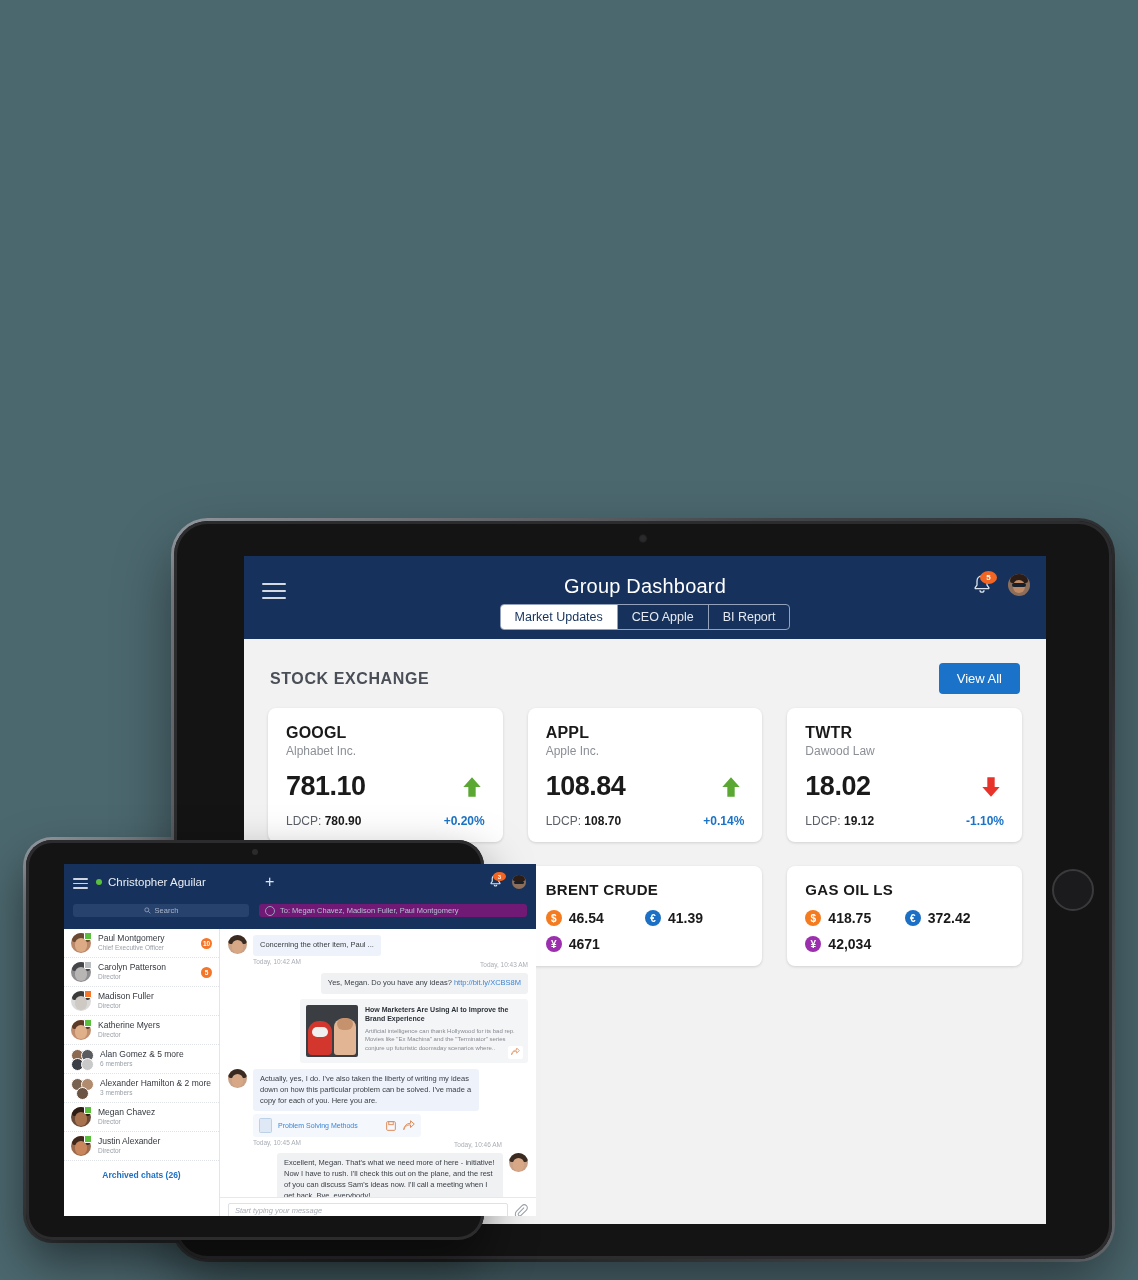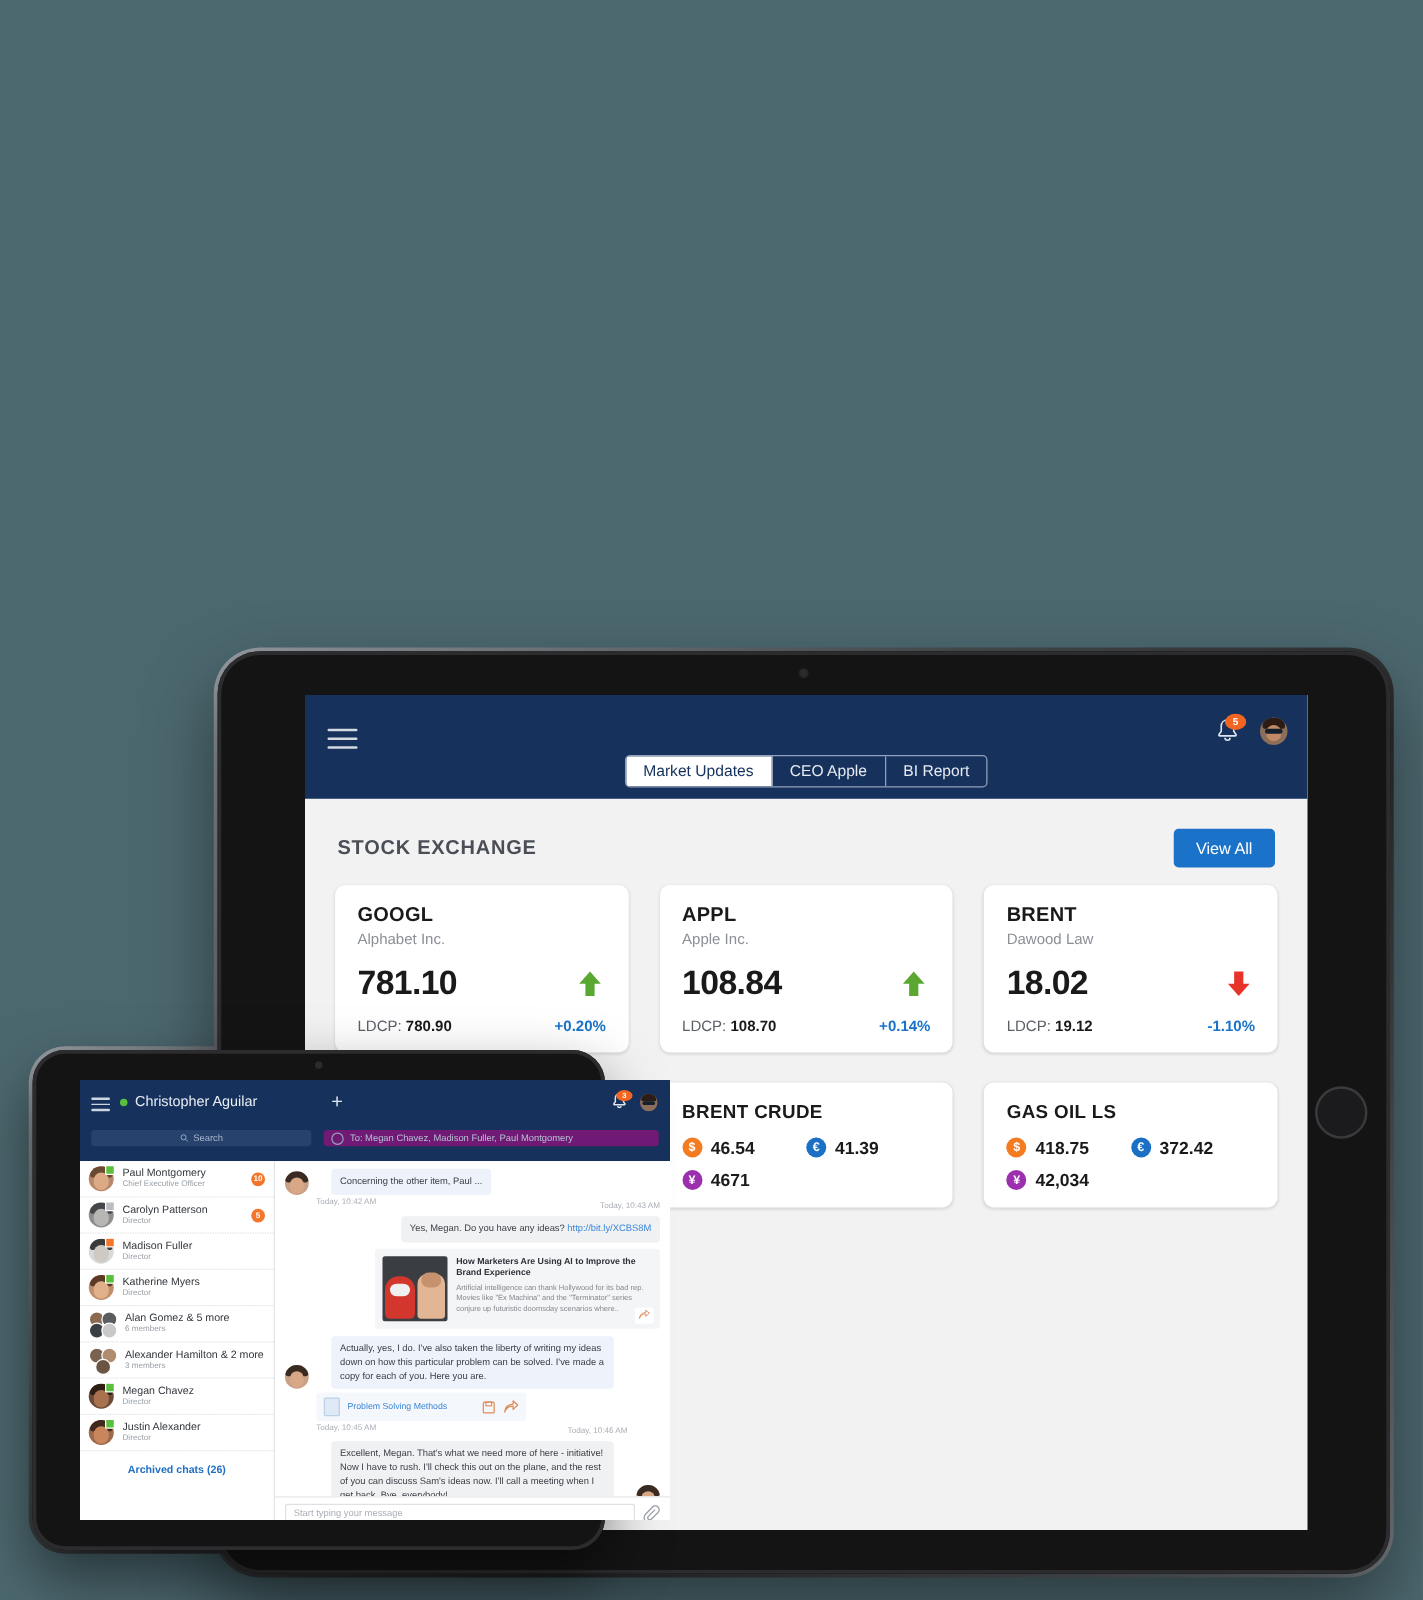--- a/index.html
+++ b/index.html
@@ -164,21 +164,21 @@
     width:11px;height:11px;border-radius:50%;background:#f4762a;color:#fff;
     font-size:6.5px;font-weight:bold;display:flex;align-items:center;justify-content:center;flex:none;
   }
   .c-group{position:relative;width:22px;height:20px;flex:none;}
   .c-group span{position:absolute;width:11px;height:11px;border-radius:50%;border:1px solid #fff;}
   .archived{
     text-align:center;padding:9px 0;font-size:8.5px;font-weight:bold;color:#1f6fc4;cursor:pointer;
   }
 
   .thread{flex:1;position:relative;background:#fff;padding:6px 8px 0;box-sizing:border-box;overflow:hidden;}
-  .msg{display:flex;gap:18px;margin-bottom:2px;align-items:flex-end;}
+  .msg{display:flex;gap:6px;margin-bottom:2px;}
   .msg.out{justify-content:flex-end;}
   .m-av{width:19px;height:19px;border-radius:50%;flex:none;overflow:hidden;position:relative;background:#c9a186;}
   .m-av .h{position:absolute;left:0;right:0;top:0;height:9px;background:#3a2b22;border-radius:9px 9px 4px 4px;}
   .m-av .f{position:absolute;left:4px;top:5px;width:11px;height:13px;background:#d8a886;border-radius:6px;}
   .bub{
     max-width:212px;border-radius:3px;padding:5px 7px;font-size:7.5px;line-height:1.45;color:#3b4047;
   }
   .bub.in{background:#eef2fa;}
   .bub.out{background:#f0f1f3;position:relative;}
   .bub .lnk{color:#3a86d8;}
@@ -203,21 +203,21 @@
   .attach-row{
     width:168px;background:#f4f7fb;border-radius:3px;margin-top:3px;
     display:flex;align-items:center;gap:6px;padding:4px 6px;box-sizing:border-box;
   }
   .doc-ic{width:11px;height:13px;background:#dfe9f5;border:1px solid #bcd0e6;border-radius:1.5px;flex:none;}
   .attach-name{flex:1;font-size:7px;color:#3a86d8;cursor:pointer;}
   .att-act{width:12px;height:12px;cursor:pointer;flex:none;}
 
   .composer{
     position:absolute;left:0;right:0;bottom:0;height:26px;background:#fff;
-    border-top:1px solid #e6e8ea;display:flex;align-items:center;padding:0 8px;box-sizing:border-box;
+    border-top:1px solid #e6e8ea;display:flex;align-items:center;padding:0 8px;box-sizing:border-box;font-style:italic;
   }
   .composer .field{
     flex:1;height:15px;border:1px solid #dfe1e4;border-radius:2px;display:flex;align-items:center;
     padding:0 6px;font-size:7.5px;color:#a9aeb5;box-sizing:border-box;cursor:text;
   }
   .clip{width:14px;margin-left:6px;cursor:pointer;}
 </style>
 </head>
 <body>
 
@@ -228,20 +228,21 @@
     <div class="tb-home"></div>
 
     <div class="screen-back">
 
       <div class="dash-head">
         <div class="hamburger">
             <i></i>
             <i></i>
             <i></i>
           </div>
+        <div class="dash-title">Group Dashboard</div>
         <div class="head-right">
           <div class="bell">
             <svg width="20" height="21" viewBox="0 0 20 21">
               <path d="M10 2c-3 0-5 2.2-5 5v4l-1.8 2.6c-.3.5 0 1.1.6 1.1h12.4c.6 0 .9-.6.6-1.1L15 11V7c0-2.8-2-5-5-5z" fill="none" stroke="#dfe5ee" stroke-width="1.3"></path>
               <path d="M8 16.2a2 2 0 0 0 4 0" fill="none" stroke="#dfe5ee" stroke-width="1.3"></path>
             </svg>
             <span class="bell-badge">5</span>
           </div>
           <div class="avatar">
             <span class="hair"></span>
@@ -298,21 +299,21 @@
               <div class="ldcp">
                 <span>LDCP:</span>
                 <b>108.70</b>
               </div>
               <div class="pct">+0.14%</div>
             </div>
           </div>
 
 
           <div class="card">
-            <div class="sym">BRENT</div>
+            <div class="sym">TWTR</div>
             <div class="coname">Dawood Law</div>
             <div class="price-row">
               <div class="price">18.02</div>
               <svg class="arrow" viewBox="0 0 24 24">
                 <path d="M12 21l8-9h-4.6V3H8.6v9H4z" fill="#e8332a"></path>
                 </svg>
             </div>
             <div class="meta-row">
               <div class="ldcp">
                 <span>LDCP:</span>

